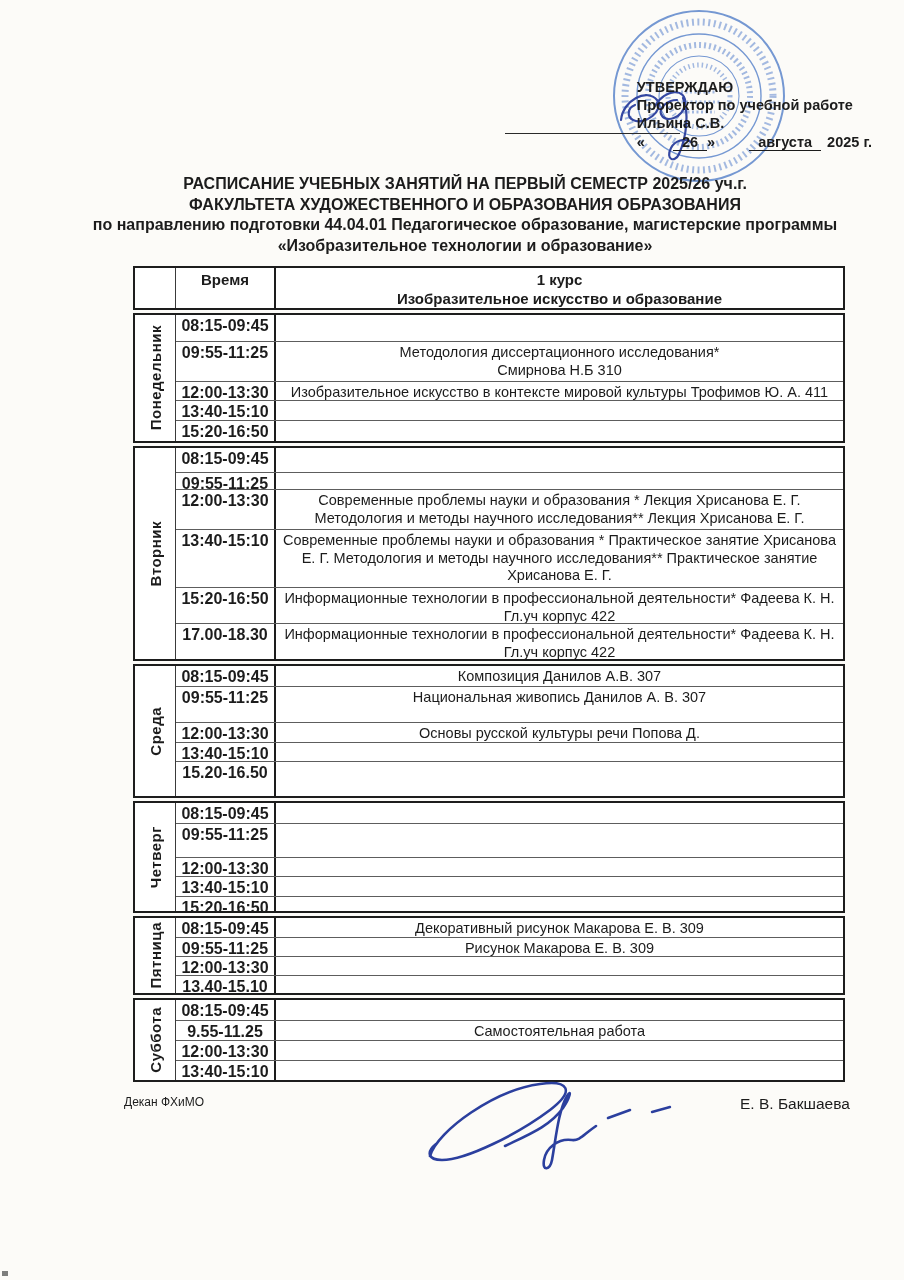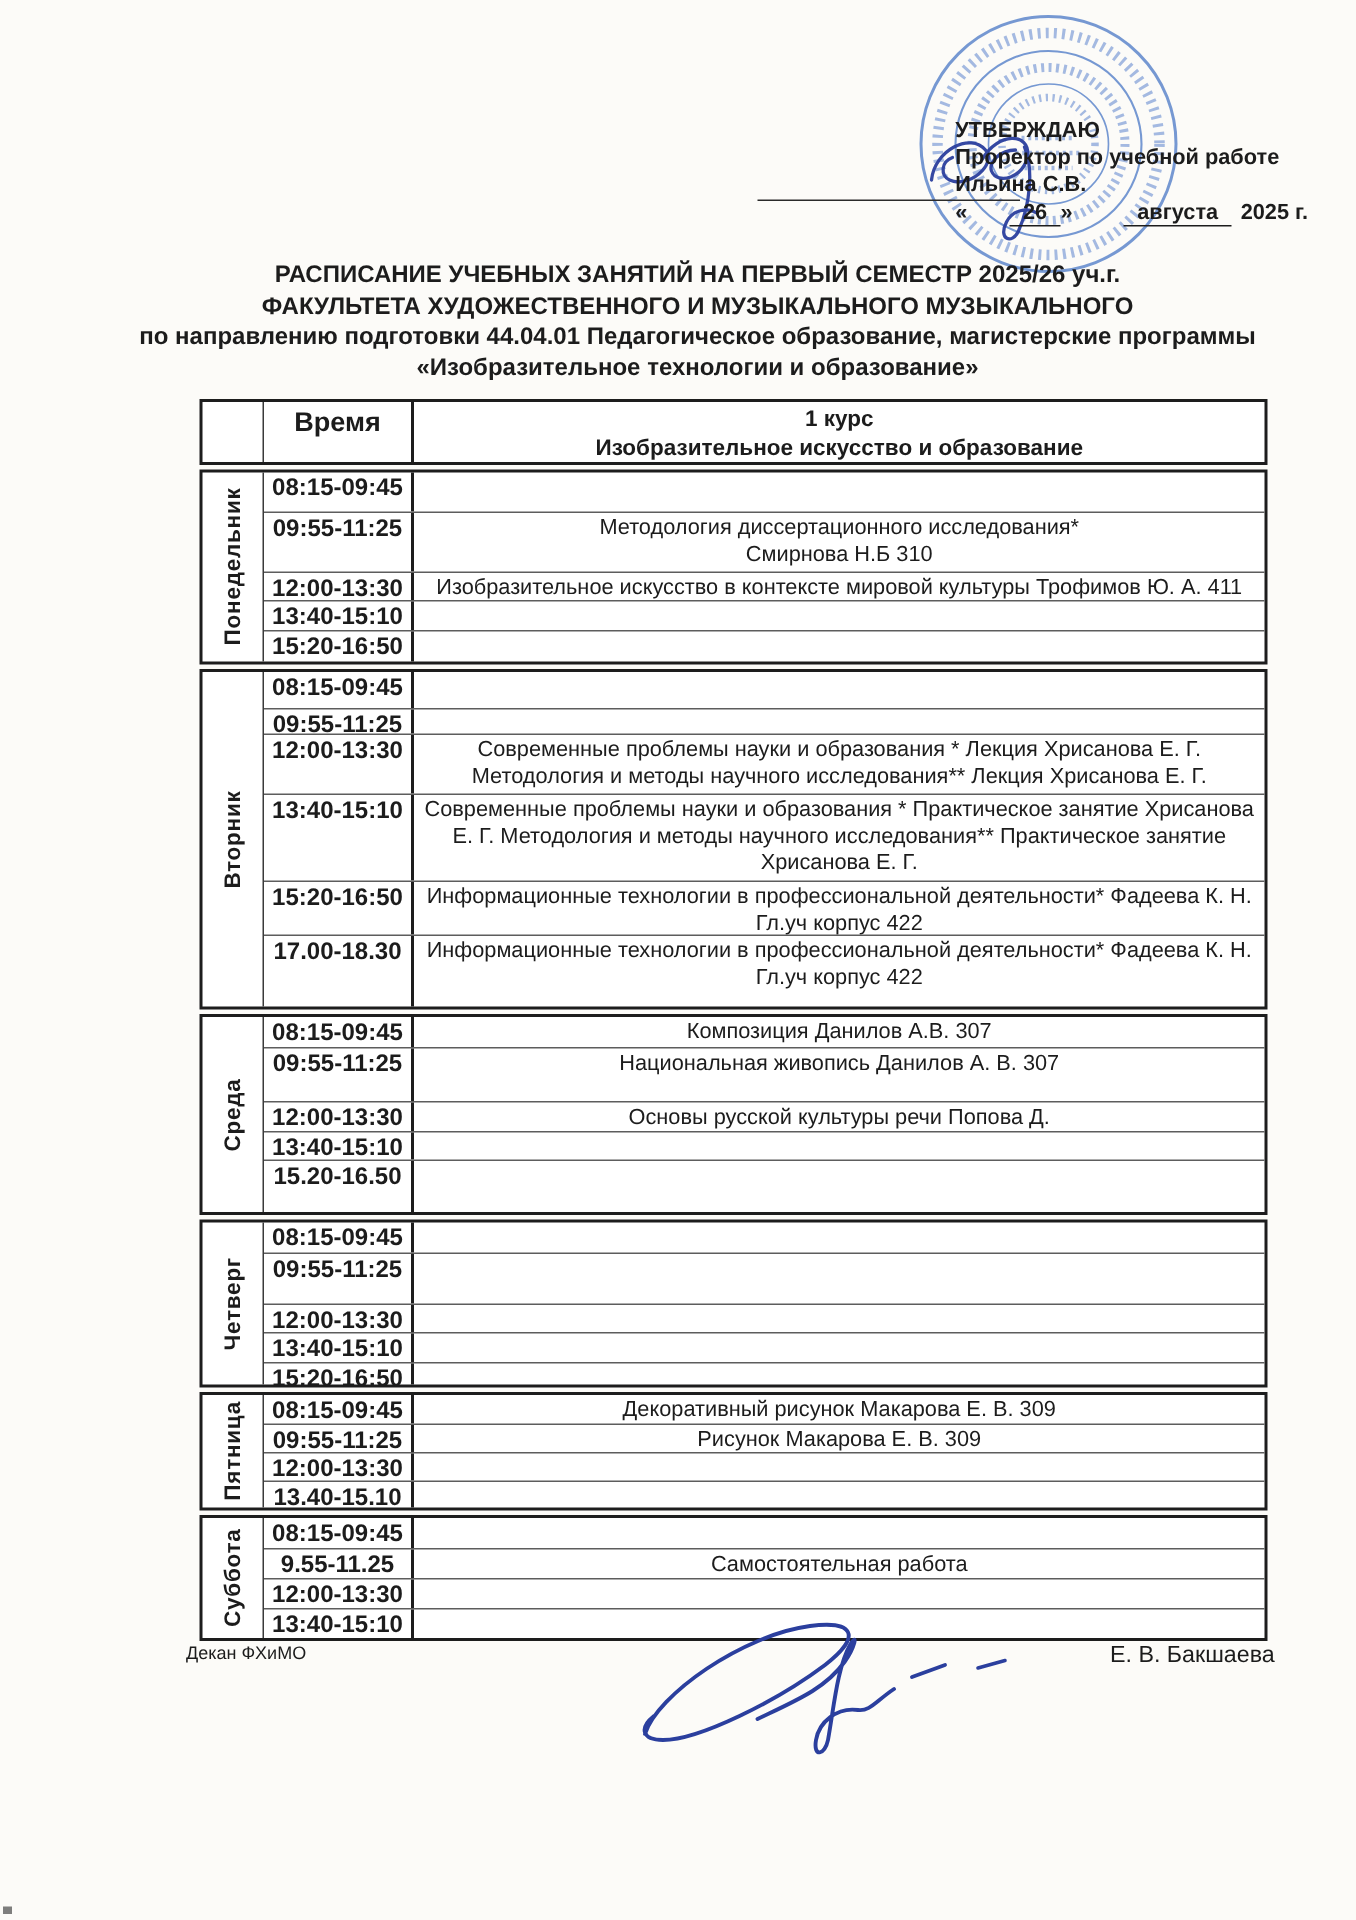--- a/index.html
+++ b/index.html
@@ -39,21 +39,21 @@
   .row{display:flex;box-sizing:border-box;}
   .row + .row{border-top:1px solid #5d5d5d;}
   .time-cell{width:100px;flex:0 0 100px;border-right:2px solid #1d1d1d;
              text-align:center;font-weight:bold;font-size:16px;
              padding-top:2px;box-sizing:border-box;}
   .content-cell{flex:1;text-align:center;font-size:14.5px;line-height:17.5px;
                 padding:2px 6px 0 6px;white-space:pre-line;box-sizing:border-box;}
   
   .sec.header .day-cell span{visibility:hidden;}
   .sec.header .time-cell{display:flex;align-items:flex-start;justify-content:center;
-                         font-size:18px;padding-top:3px;}
+                         font-size:15px;padding-top:3px;}
   .sec.header .content-cell{font-weight:bold;font-size:15px;line-height:19px;padding-top:2px;}
 
   
   .dean-label{left:124px;top:1095px;font-size:12px;}
   .dean-name{left:740px;top:1095px;font-size:15.5px;}
   .dean-sign{left:400px;top:1068px;width:300px;height:115px;z-index:4;}
   .speck{left:2px;top:1271px;width:6px;height:5px;background:#3b3b3b;opacity:.65;}
 </style>
 </head>
 <body>
@@ -81,21 +81,21 @@
 
 <div class="abs approval">
   <div>УТВЕРЖДАЮ</div>
   <div>Проректор по учебной работе</div>
   <div>Ильина С.В.</div>
   <div class="date-line"><span>«</span><span class="u">26</span><span>»</span><span class="sp"></span><span class="u">августа</span><span class="sp"></span><span>2025 г.</span></div>
 </div>
 
 <div class="abs title-block">
   <div>РАСПИСАНИЕ УЧЕБНЫХ ЗАНЯТИЙ НА ПЕРВЫЙ СЕМЕСТР 2025/26 уч.г.</div>
-  <div>ФАКУЛЬТЕТА ХУДОЖЕСТВЕННОГО И МУЗЫКАЛЬНОГО МУЗЫКАЛЬНОГО</div>
+  <div>ФАКУЛЬТЕТА ХУДОЖЕСТВЕННОГО И ОБРАЗОВАНИЯ ОБРАЗОВАНИЯ</div>
   <div>по направлению подготовки 44.04.01 Педагогическое образование, магистерские программы</div>
   <div>«Изобразительное технологии и образование»</div>
 </div>
 
 <div class="abs sched">
 
   <div class="sec header" style="height:44px">
     <div class="day-cell">
         <span>.</span>
       </div>
@@ -157,21 +157,21 @@
         </div>
       <div class="row" style="height:58px">
           <div class="time-cell">13:40-15:10</div>
           <div class="content-cell" style="padding-left:2px;padding-right:2px">Современные проблемы науки и образования * Практическое занятие  Хрисанова Е. Г.  Методология и методы научного исследования**   Практическое занятие Хрисанова Е. Г.</div>
         </div>
       <div class="row" style="height:36px">
           <div class="time-cell">15:20-16:50</div>
           <div class="content-cell">Информационные технологии в профессиональной деятельности* Фадеева К. Н.
 Гл.уч корпус 422</div>
         </div>
-      <div class="row" style="height:48px">
+      <div class="row" style="height:36px">
           <div class="time-cell">17.00-18.30</div>
           <div class="content-cell">Информационные технологии в профессиональной деятельности* Фадеева К. Н.
 Гл.уч корпус 422</div>
         </div>
     </div>
   </div>
 
   <div class="sec">
     <div class="day-cell">
         <span>Среда</span>

